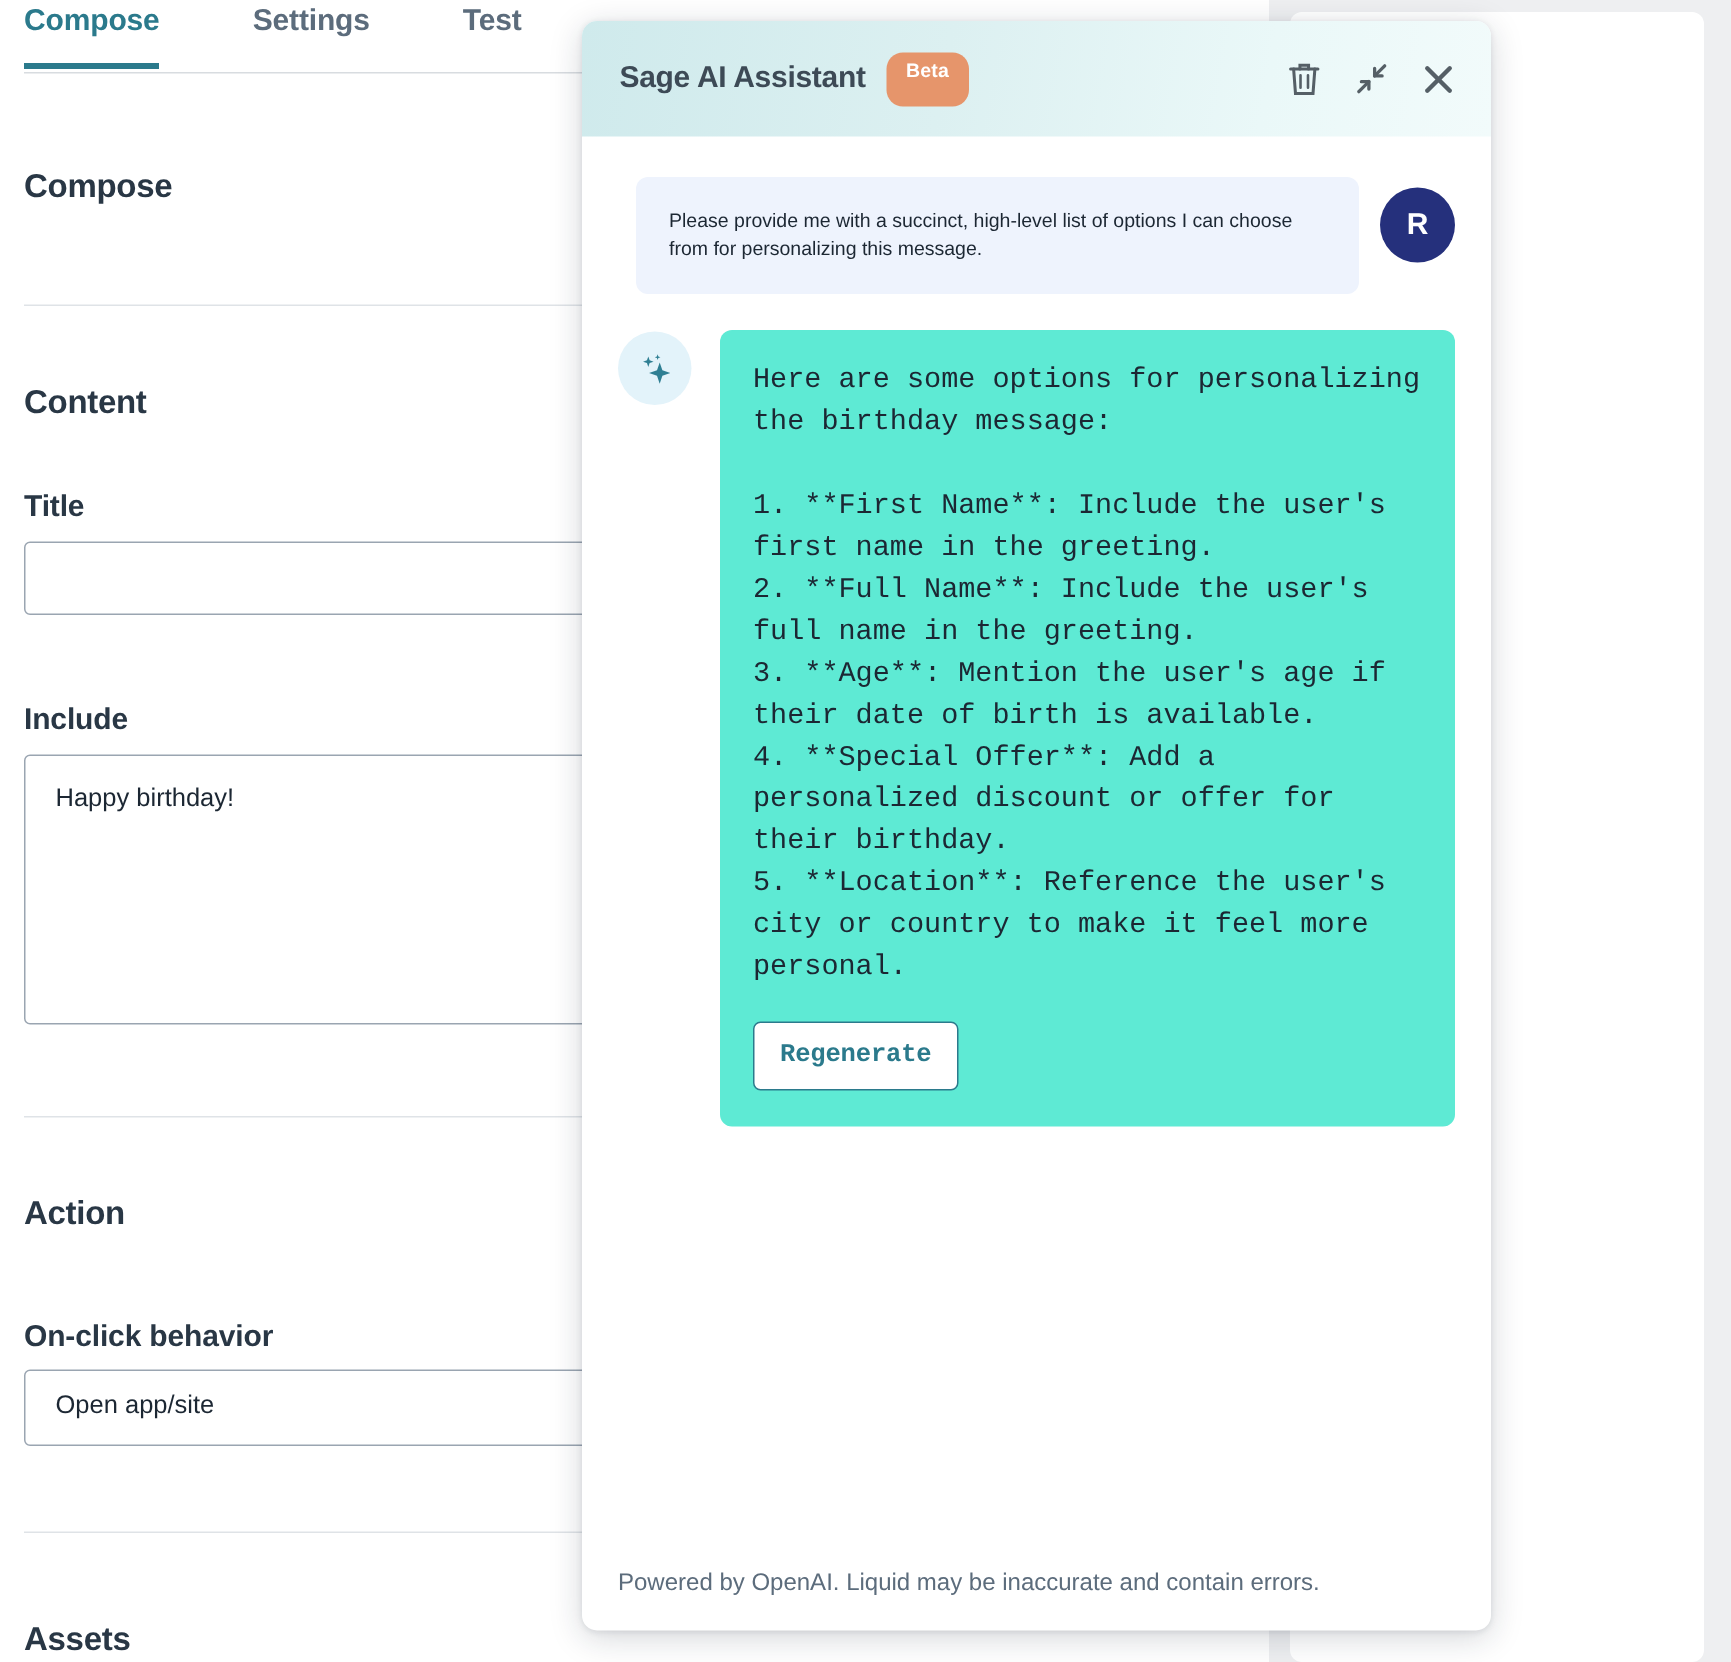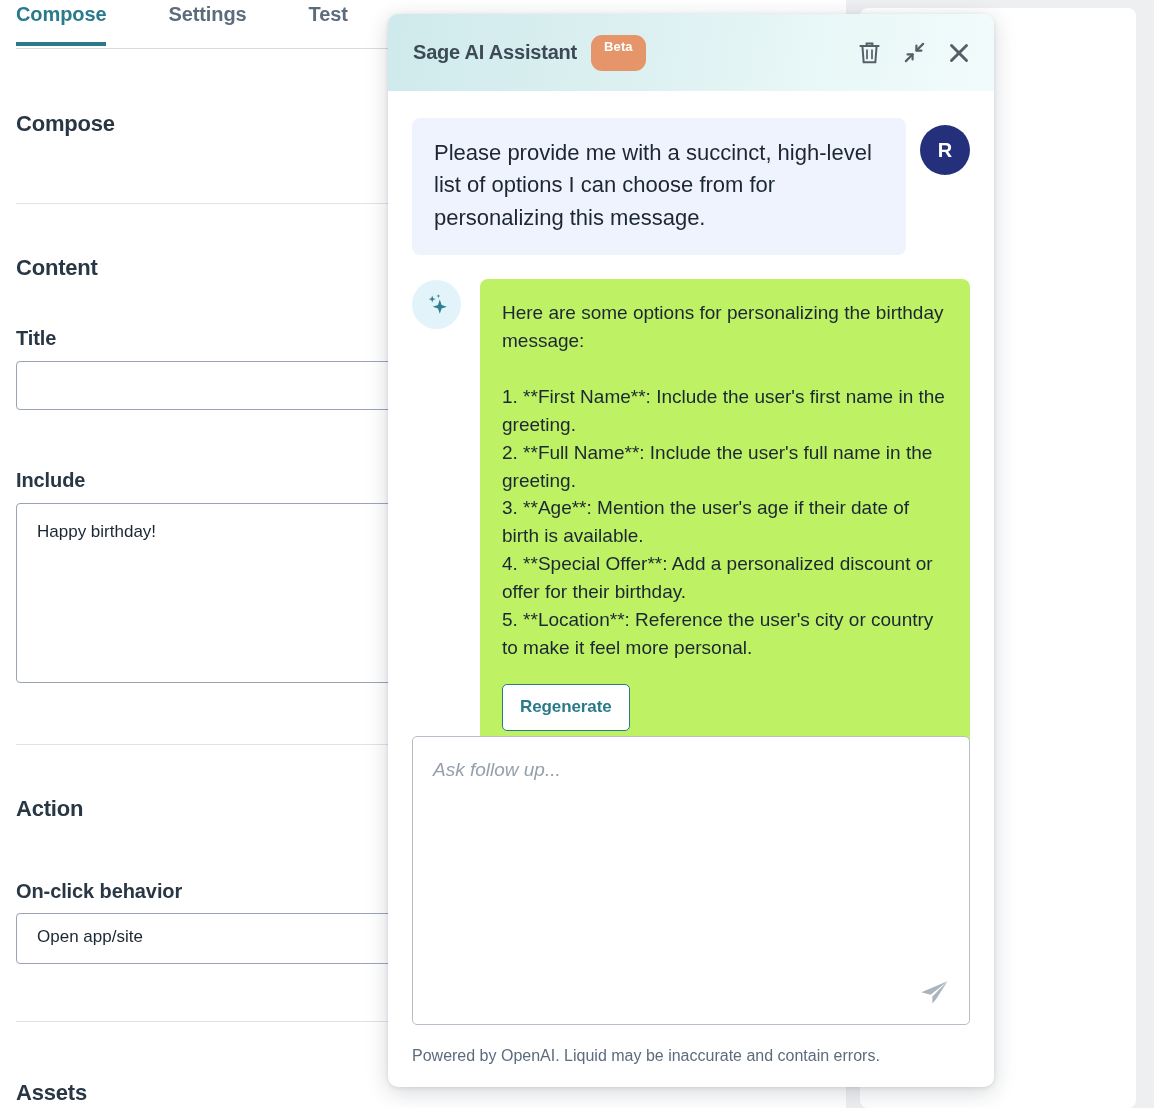--- a/index.html
+++ b/index.html
@@ -196,23 +196,24 @@
     justify-content: flex-end;
     margin-top: 27px;
     gap: 14px;
   }
 
   .bubble-user {
     background: #eef3fd;
     border-radius: 8px;
     padding: 19px 22px 21px;
     max-width: 636px;
-    font-size: 22px;
+    font-size: 13px;
     line-height: 1.47;
     color: #1c2733;
+    margin-left: 12px;
   }
 
   .avatar {
     flex: none;
     width: 50px;
     height: 50px;
     border-radius: 50%;
     background: #25307c;
     color: #fff;
     font-size: 20px;
@@ -234,25 +235,26 @@
     height: 49px;
     border-radius: 50%;
     background: #e3f3fa;
     display: flex;
     align-items: center;
     justify-content: center;
     margin-top: 1px;
   }
 
   .bubble-assistant {
-    background: #bef264;
+    background: #5eead4;
     border-radius: 8px;
     padding: 20px 22px 24px;
     flex: 1;
     max-width: 636px;
+    font-family: Liberation Mono, monospace;
   }
 
   .assistant-text {
     font-size: 19px;
     line-height: 1.47;
     color: #1c2733;
     white-space: pre-wrap;
   }
 
   .regenerate-btn {
@@ -408,26 +410,15 @@
 1. **First Name**: Include the user's first name in the greeting.
 2. **Full Name**: Include the user's full name in the greeting.
 3. **Age**: Mention the user's age if their date of birth is available.
 4. **Special Offer**: Add a personalized discount or offer for their birthday.
 5. **Location**: Reference the user's city or country to make it feel more personal.</div>
         <div class="regenerate-btn">Regenerate</div>
       </div>
     </div>
   </div>
 
-  <div class="composer-wrap">
-    <div class="composer">
-      <div class="composer-placeholder">Ask follow up...</div>
-      <span class="send-icon">
-        <svg width="34" height="34" viewBox="0 0 34 34" fill="currentColor">
-          <path d="M30.5 5.2 L4.3 16.3 L13.6 18.8 Z"></path>
-          <path d="M30.5 5.2 L15.4 20.4 L15.4 27.4 L19.2 23.0 Z"></path>
-        </svg>
-      </span>
-    </div>
-  </div>
 
   <div class="sage-footer">Powered by OpenAI. Liquid may be inaccurate and contain errors.</div>
 </div>
 
 </body></html>

